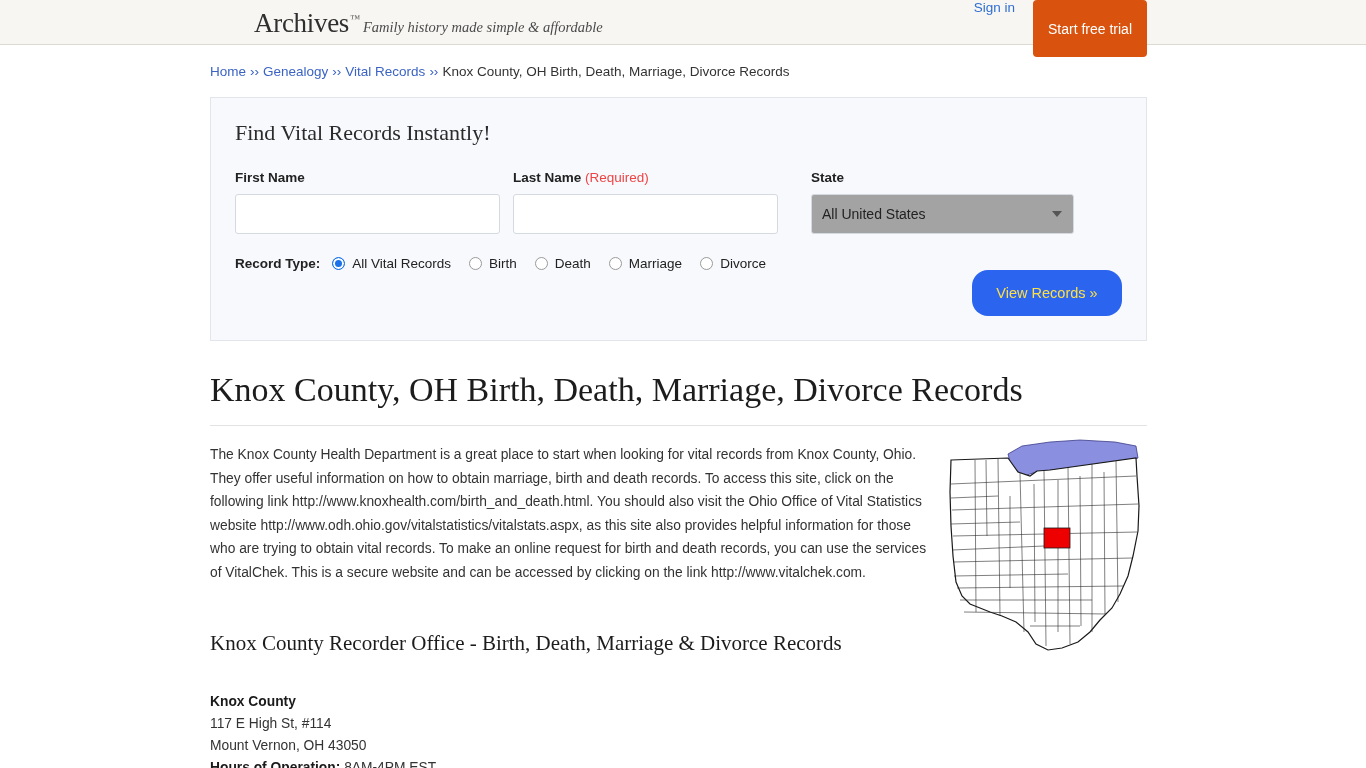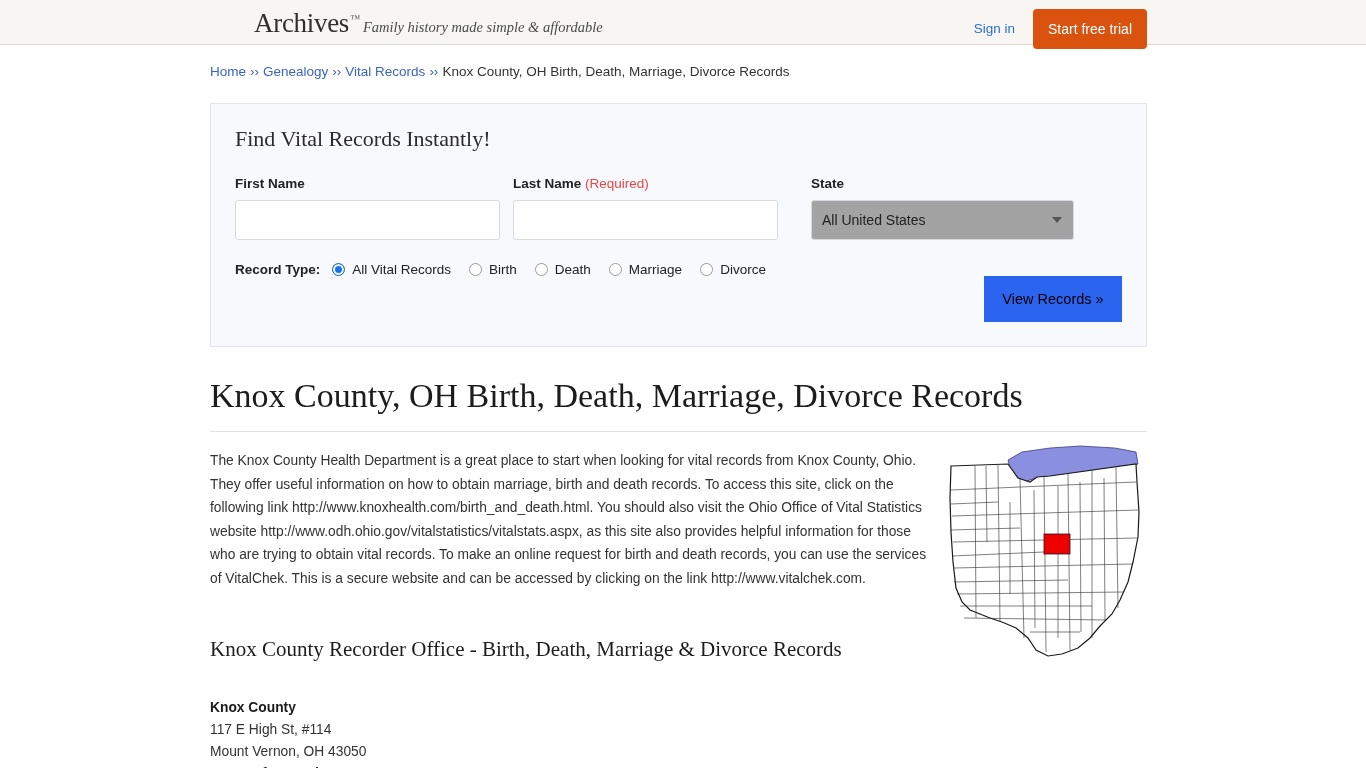--- a/index.html
+++ b/index.html
@@ -46,21 +46,20 @@
     font-size: 14.5px;
     color: #4a4a4a;
     margin-left: 3px;
   }
   .topbar-right {
     position: absolute;
     right: 219px;
     top: 0;
     height: 57px;
     display: flex;
-    align-items: center;
     gap: 18px;
   }
   .signin {
     color: #2f6fd0;
     font-size: 13.5px;
     text-decoration: none;
     cursor: pointer;
   }
   .trial-btn {
     background: #d9530e;
@@ -96,21 +95,21 @@
     cursor: pointer;
   }
   .crumb-sep {
     color: #3b63c4;
     margin: 0 4px;
   }
   .crumb-current { color: #333; }
 
   
   .search-panel {
-    margin-top: 24px;
+    margin-top: 18px;
     width: 937px;
     background: #f7f9fc;
     border: 1px solid #e2e6ec;
     padding: 22px 24px 24px 24px;
     position: relative;
     height: 244px;
   }
   .panel-title {
     font-family: "Liberation Serif", serif;
     font-size: 22px;
@@ -203,26 +202,26 @@
     border: 1px solid #1a73e8;
     background: #1a73e8;
     box-shadow: inset 0 0 0 2px #ffffff;
   }
   .radio-text { color: #222; }
 
   .view-btn {
     position: absolute;
     right: 24px;
     bottom: 24px;
-    width: 138px;
+    width: 150px;
     height: 46px;
     background: #2b64ef;
-    color: #000000;
+    color: #fde047;
     border: none;
-    border-radius: 0;
+    border-radius: 16px;
     font-size: 14.5px;
     cursor: pointer;
     font-family: "Liberation Sans", sans-serif;
   }
 
   
   .page-title {
     font-family: "Liberation Serif", serif;
     font-size: 34px;
     font-weight: normal;

